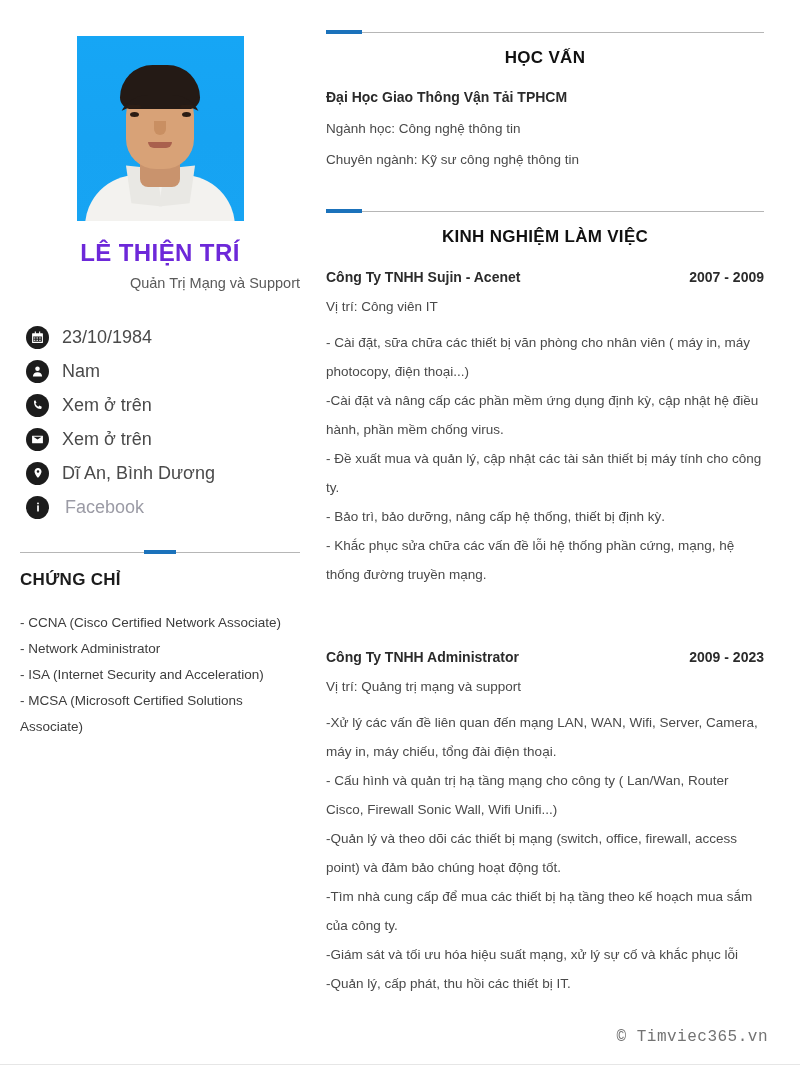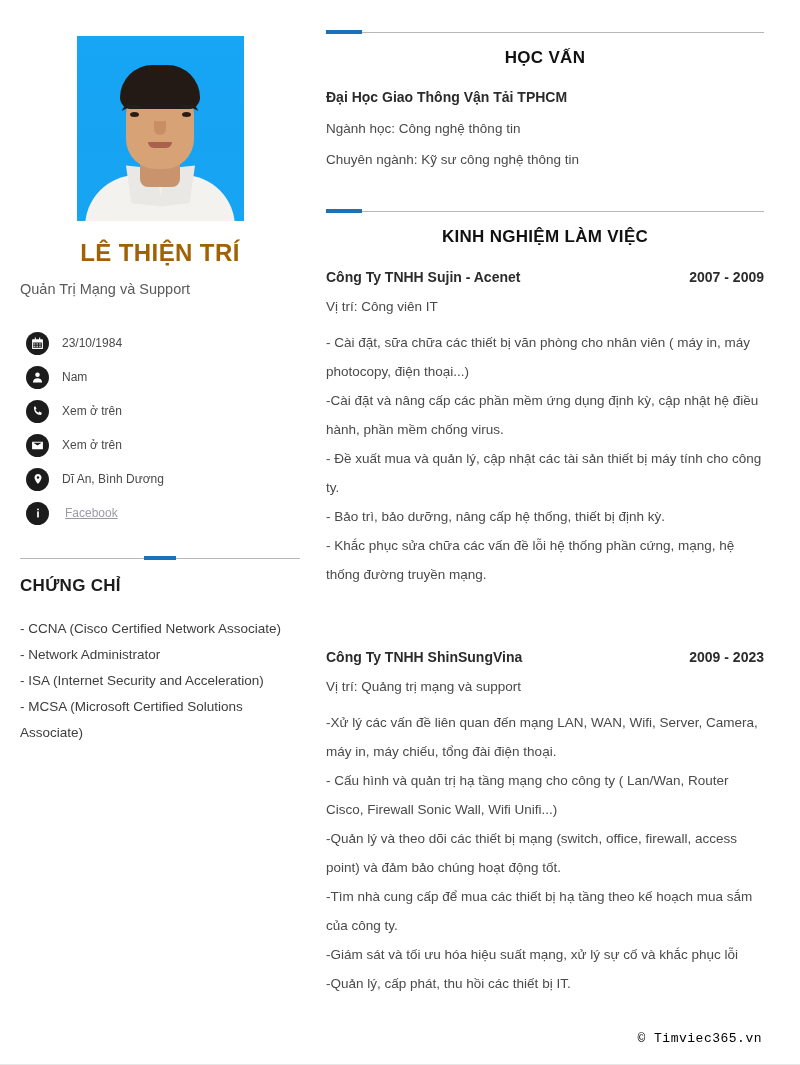--- a/index.html
+++ b/index.html
@@ -101,47 +101,47 @@
     position: absolute; left: 50%; bottom: 73px; transform: translateX(-50%);
     width: 24px; height: 6px; background: #a9604d; border-radius: 0 0 12px 12px;
   }
 
   .name {
     margin-top: 18px;
     text-align: center;
     font-size: 24px;
     font-weight: bold;
     letter-spacing: .4px;
-    color: #a16207;
+    color: #6d28d9;
   }
   .role {
-    margin-top: 14px;
-    text-align: left;
+    margin-top: 8px;
+    text-align: right;
     font-size: 14.5px;
     color: #5a5a5a;
   }
 
   .contact-list { margin-top: 29px; }
   .contact-row {
     display: flex;
     align-items: center;
     height: 34px;
     padding-left: 6px;
   }
   .c-icon {
     flex: 0 0 23px;
     width: 23px; height: 23px;
     border-radius: 50%;
     background: #1c1c1c;
     display: flex; align-items: center; justify-content: center;
     margin-right: 13px;
   }
   .c-icon svg { display: block; }
-  .c-text { font-size: 12px; color: #4a4a4a; }
-  .c-text.muted { color: #9b9ba5; padding-left: 3px; text-decoration: underline; }
+  .c-text { font-size: 18px; color: #4a4a4a; }
+  .c-text.muted { color: #9b9ba5; padding-left: 3px; }
 
   
   .divider-left {
     position: relative;
     margin: 26px 0 0 0;
     height: 4px;
     width: 280px;
   }
   .divider-left .thin {
     position: absolute; top: 1.5px; left: 0; right: 0;
@@ -215,25 +215,25 @@
   .exp-duty {
     font-size: 13.5px;
     color: #4a4a4a;
     line-height: 29px;
   }
   .spacer-exp { height: 38px; }
 
   
   .watermark {
     position: absolute;
-    right: 38px;
+    right: 32px;
     bottom: 18px;
     font-family: "Liberation Mono", "DejaVu Sans Mono", monospace;
-    font-size: 13px;
-    color: #000000;
+    font-size: 16px;
+    color: #737373;
     letter-spacing: .5px;
   }
 </style>
 </head>
 <body>
 
 <div class="page">
   <div class="columns">
 
     <div class="left-col">
@@ -369,21 +369,21 @@
           <div class="exp-duty">- Đề xuất mua và quản lý, cập nhật các tài sản thiết bị máy tính cho công ty.</div>
           <div class="exp-duty">- Bảo trì, bảo dưỡng, nâng cấp hệ thống, thiết bị định kỳ.</div>
           <div class="exp-duty">- Khắc phục sửa chữa các vấn đề lỗi hệ thống phần cứng, mạng, hệ thống đường truyền mạng.</div>
         </div>
       </div>
 
       <div class="spacer-exp"></div>
 
       <div class="exp-block">
         <div class="exp-head">
-          <div class="exp-company">Công Ty TNHH ShinSungVina</div>
+          <div class="exp-company">Công Ty TNHH Administrator</div>
           <div class="exp-period">2009 - 2023</div>
         </div>
         <div class="exp-position">Vị trí: Quảng trị mạng và support</div>
         <div class="exp-duties">
           <div class="exp-duty">-Xử lý các vấn đề liên quan đến mạng LAN, WAN, Wifi, Server, Camera, máy in, máy chiếu, tổng đài điện thoại.</div>
           <div class="exp-duty">- Cấu hình và quản trị hạ tầng mạng cho công ty ( Lan/Wan, Router Cisco, Firewall Sonic Wall, Wifi Unifi...)</div>
           <div class="exp-duty">-Quản lý và theo dõi các thiết bị mạng (switch, office, firewall, access point) và đảm bảo chúng hoạt động tốt.</div>
           <div class="exp-duty">-Tìm nhà cung cấp để mua các thiết bị hạ tầng theo kế hoạch mua sắm của công ty.</div>
           <div class="exp-duty">-Giám sát và tối ưu hóa hiệu suất mạng, xử lý sự cố và khắc phục lỗi</div>
           <div class="exp-duty">-Quản lý, cấp phát, thu hồi các thiết bị IT.</div>

